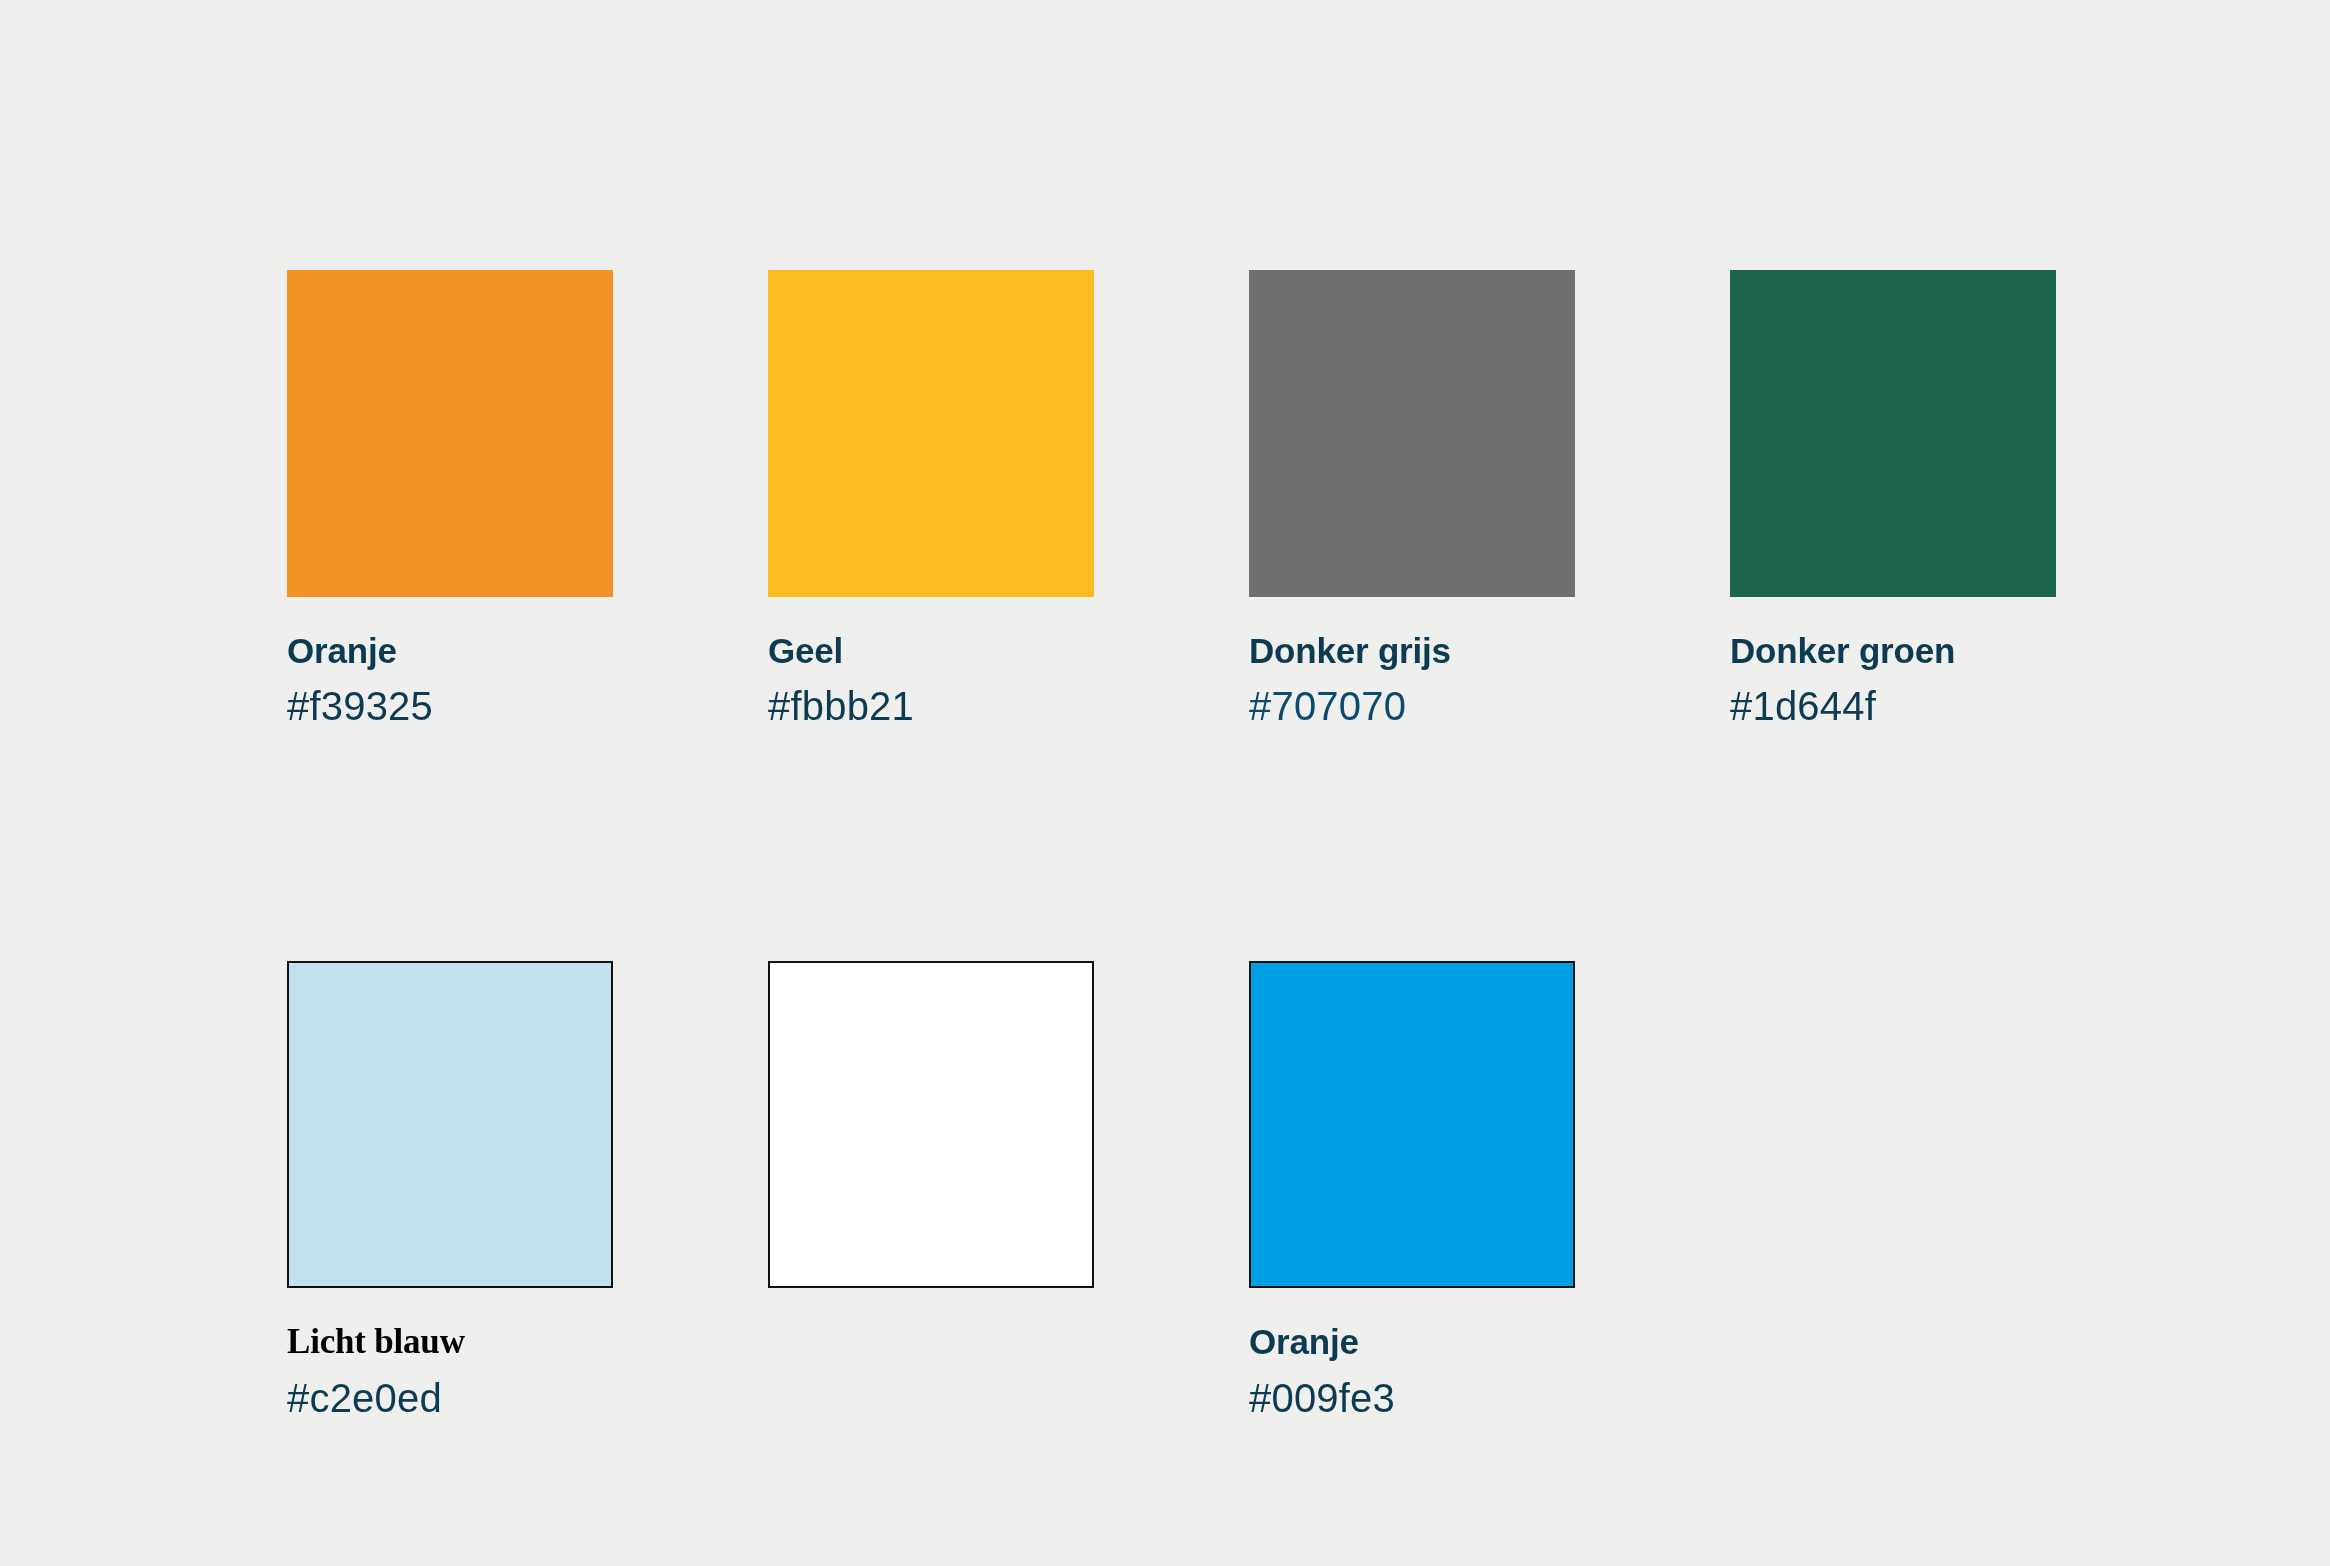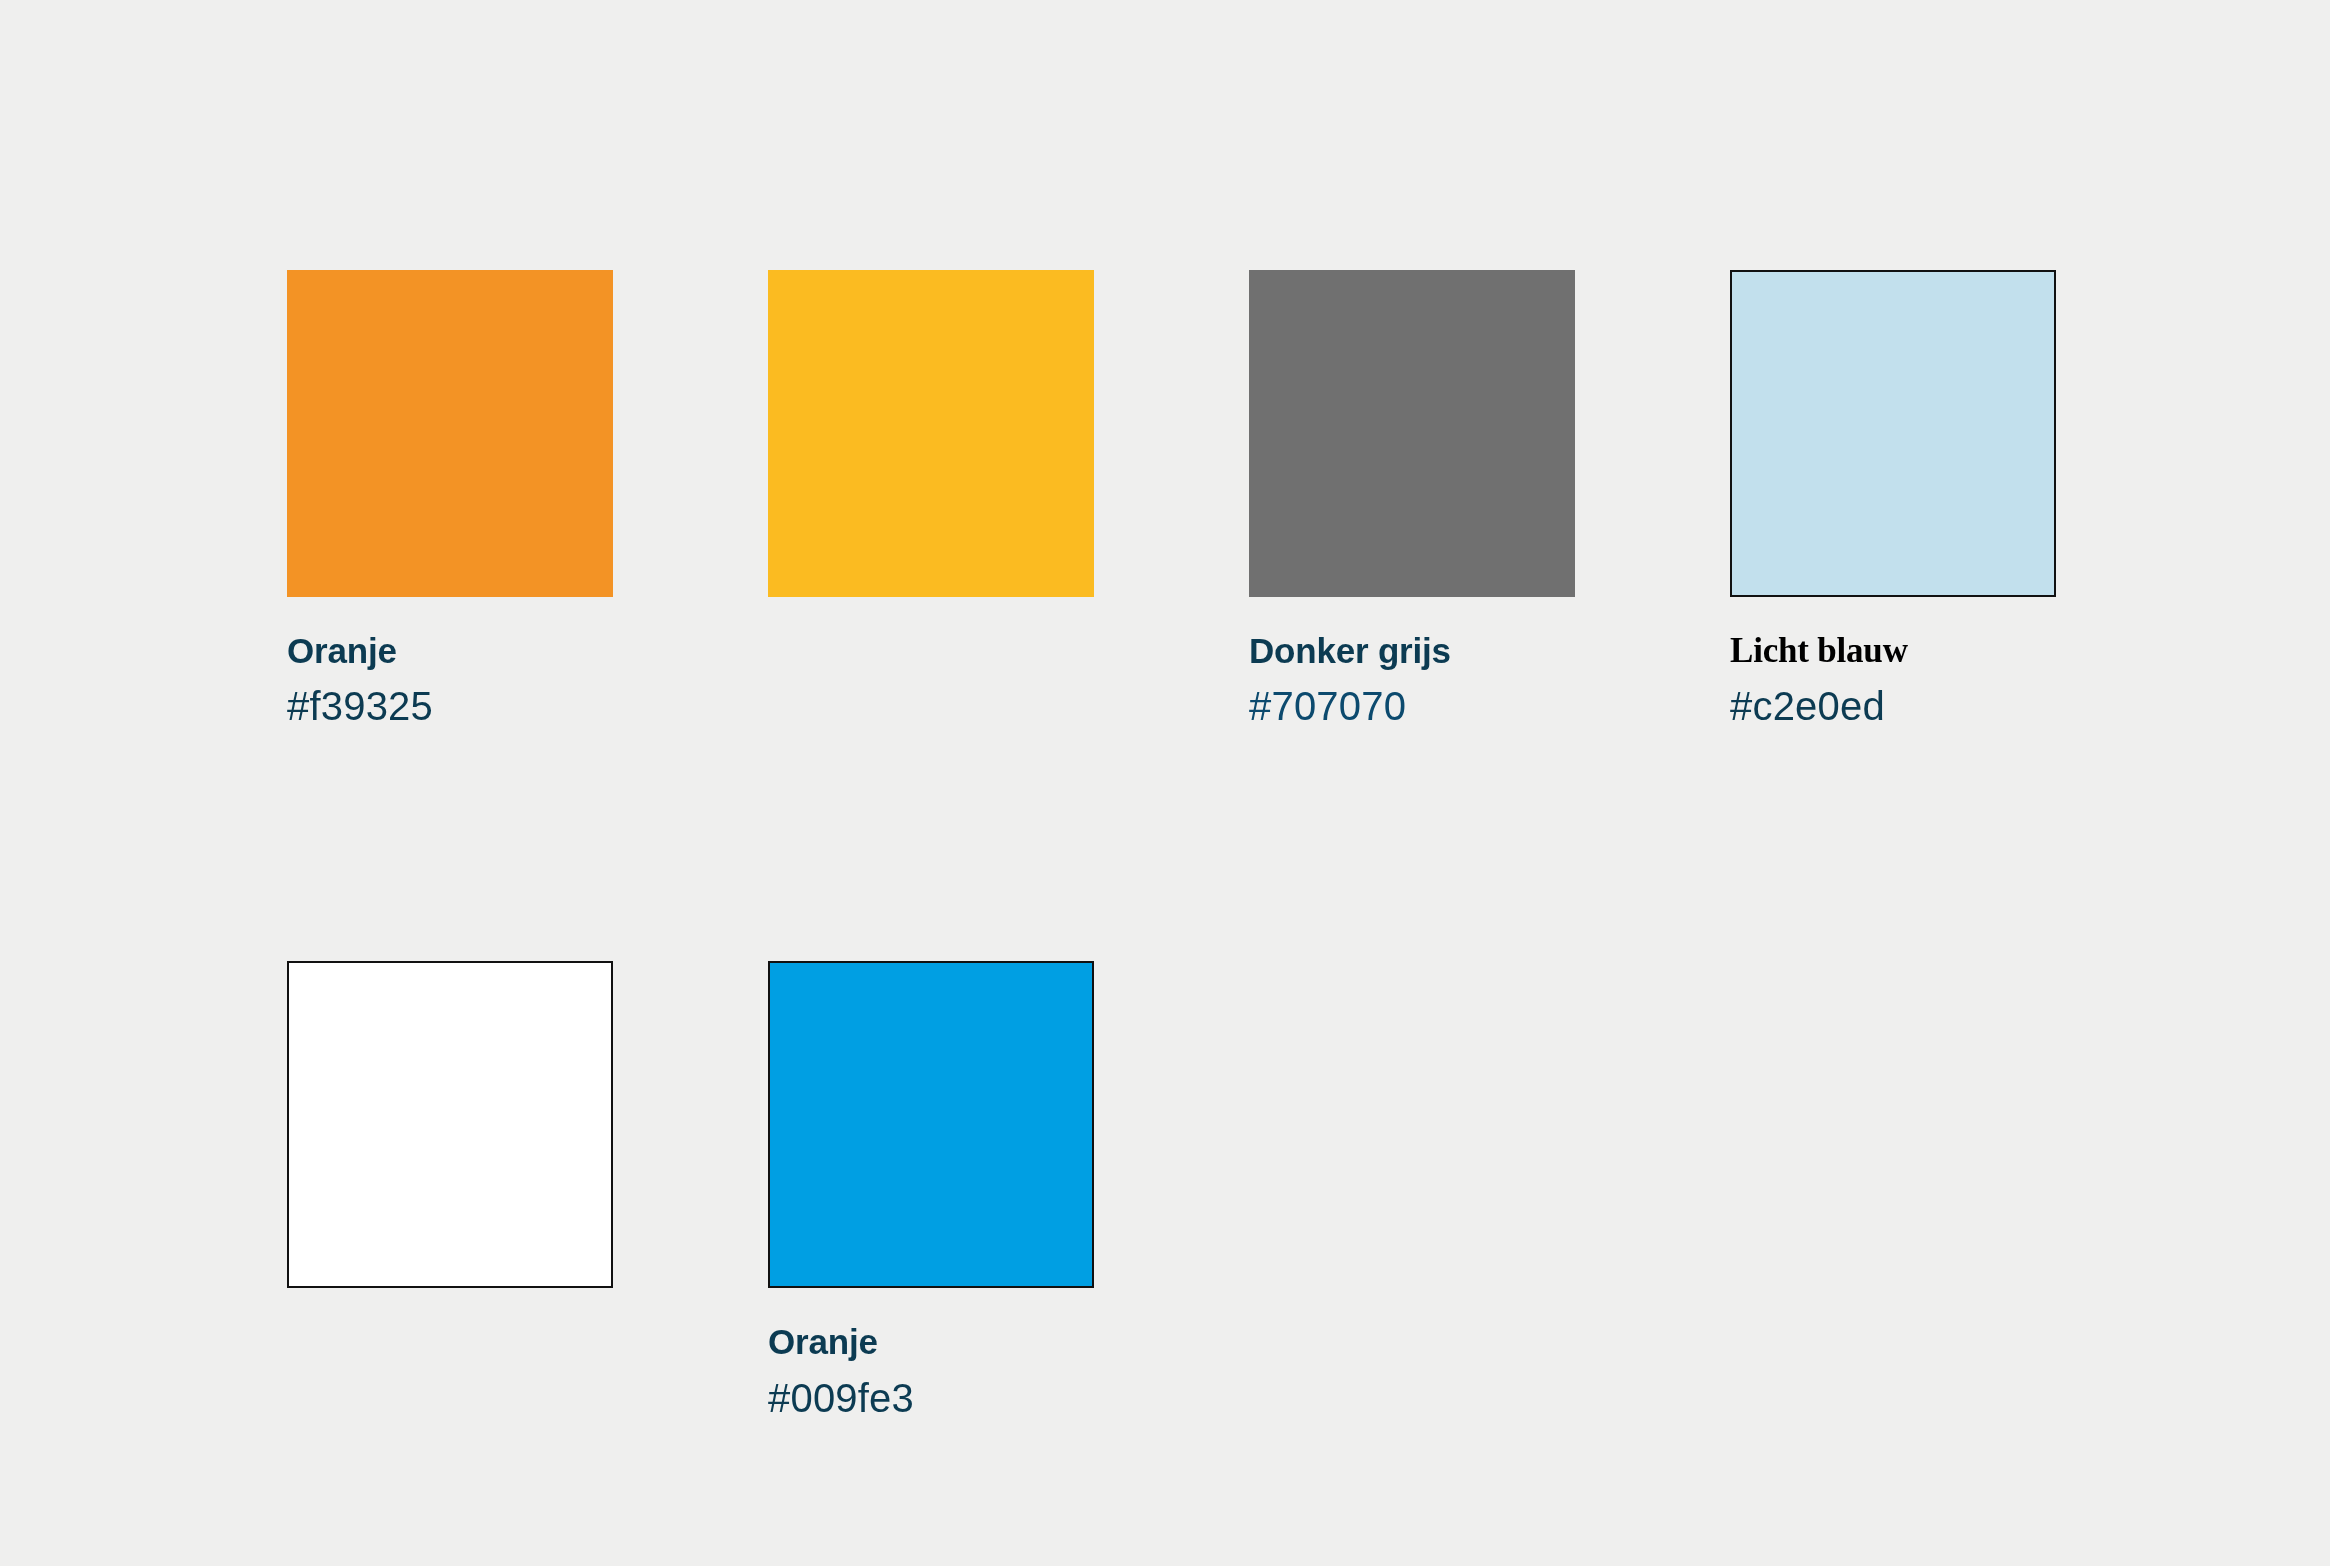--- a/index.html
+++ b/index.html
@@ -82,30 +82,41 @@
       <div class="swatch-chip" style="background-color: rgb(243, 147, 37);"></div>
       <div class="swatch-meta">
         <div class="swatch-name" style="color: rgb(12, 59, 82);">Oranje</div>
         <div class="swatch-hex" style="color: rgb(12, 59, 82);">#f39325</div>
       </div>
     </div>
 
 
     <div class="swatch-card">
       <div class="swatch-chip" style="background-color: rgb(251, 187, 33);"></div>
+      <div class="swatch-meta">
+        <div class="swatch-name" style="color: rgb(12, 59, 82);">Geel</div>
+        <div class="swatch-hex" style="color: rgb(12, 59, 82);">#fbbb21</div>
+      </div>
     </div>
 
     <div class="swatch-card">
       <div class="swatch-chip" style="background-color: rgb(112, 112, 112);"></div>
       <div class="swatch-meta">
         <div class="swatch-name" style="color: rgb(12, 59, 82);">Donker grijs</div>
         <div class="swatch-hex" style="color: #0c4a6e;">#707070</div>
       </div>
     </div>
 
+    <div class="swatch-card">
+      <div class="swatch-chip" style="background-color: rgb(29, 100, 79);"></div>
+      <div class="swatch-meta">
+        <div class="swatch-name" style="color: rgb(12, 59, 82);">Donker groen</div>
+        <div class="swatch-hex" style="color: rgb(12, 59, 82);">#1d644f</div>
+      </div>
+    </div>
 
     <div class="swatch-card">
       <div class="swatch-chip bordered" style="background-color: rgb(194, 224, 237); border-color: rgb(17, 17, 17);"></div>
       <div class="swatch-meta">
         <div class="swatch-name" style="color: #000000; font-family: Liberation Serif, serif;">Licht blauw</div>
         <div class="swatch-hex" style="color: rgb(12, 59, 82);">#c2e0ed</div>
       </div>
     </div>
 
     <div class="swatch-card">

